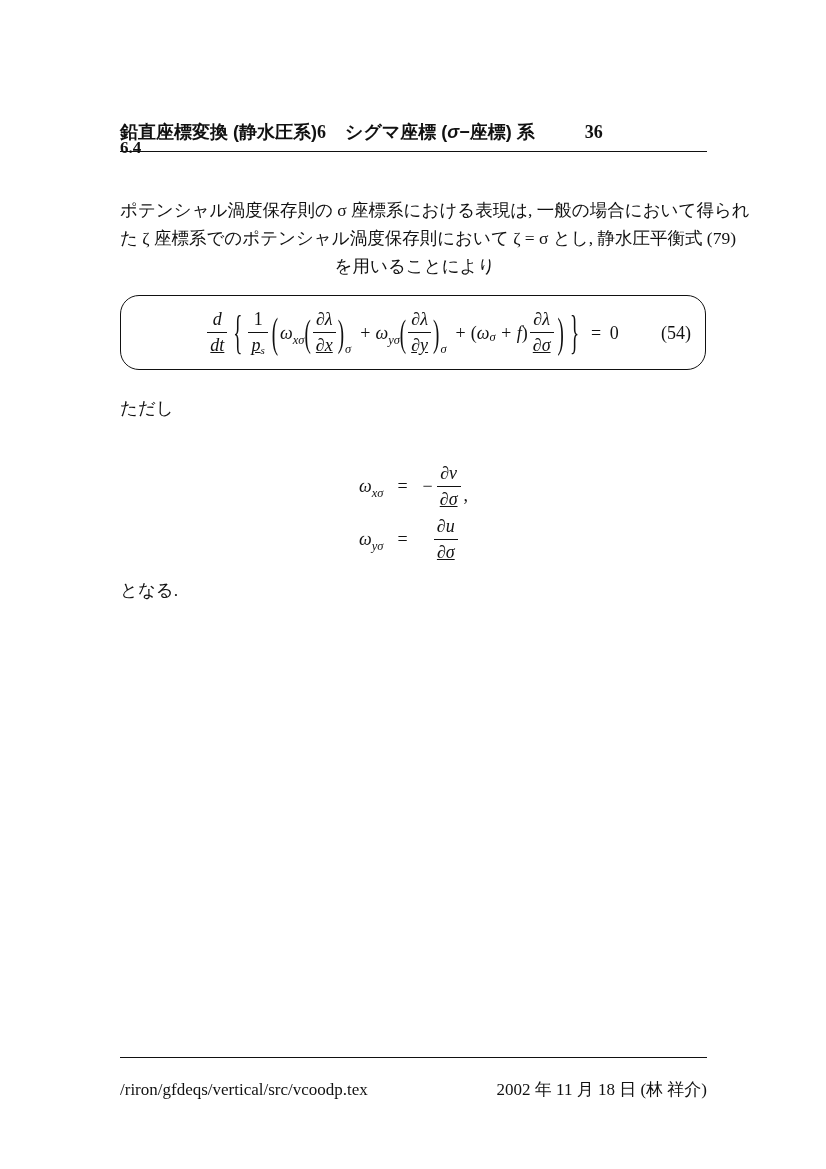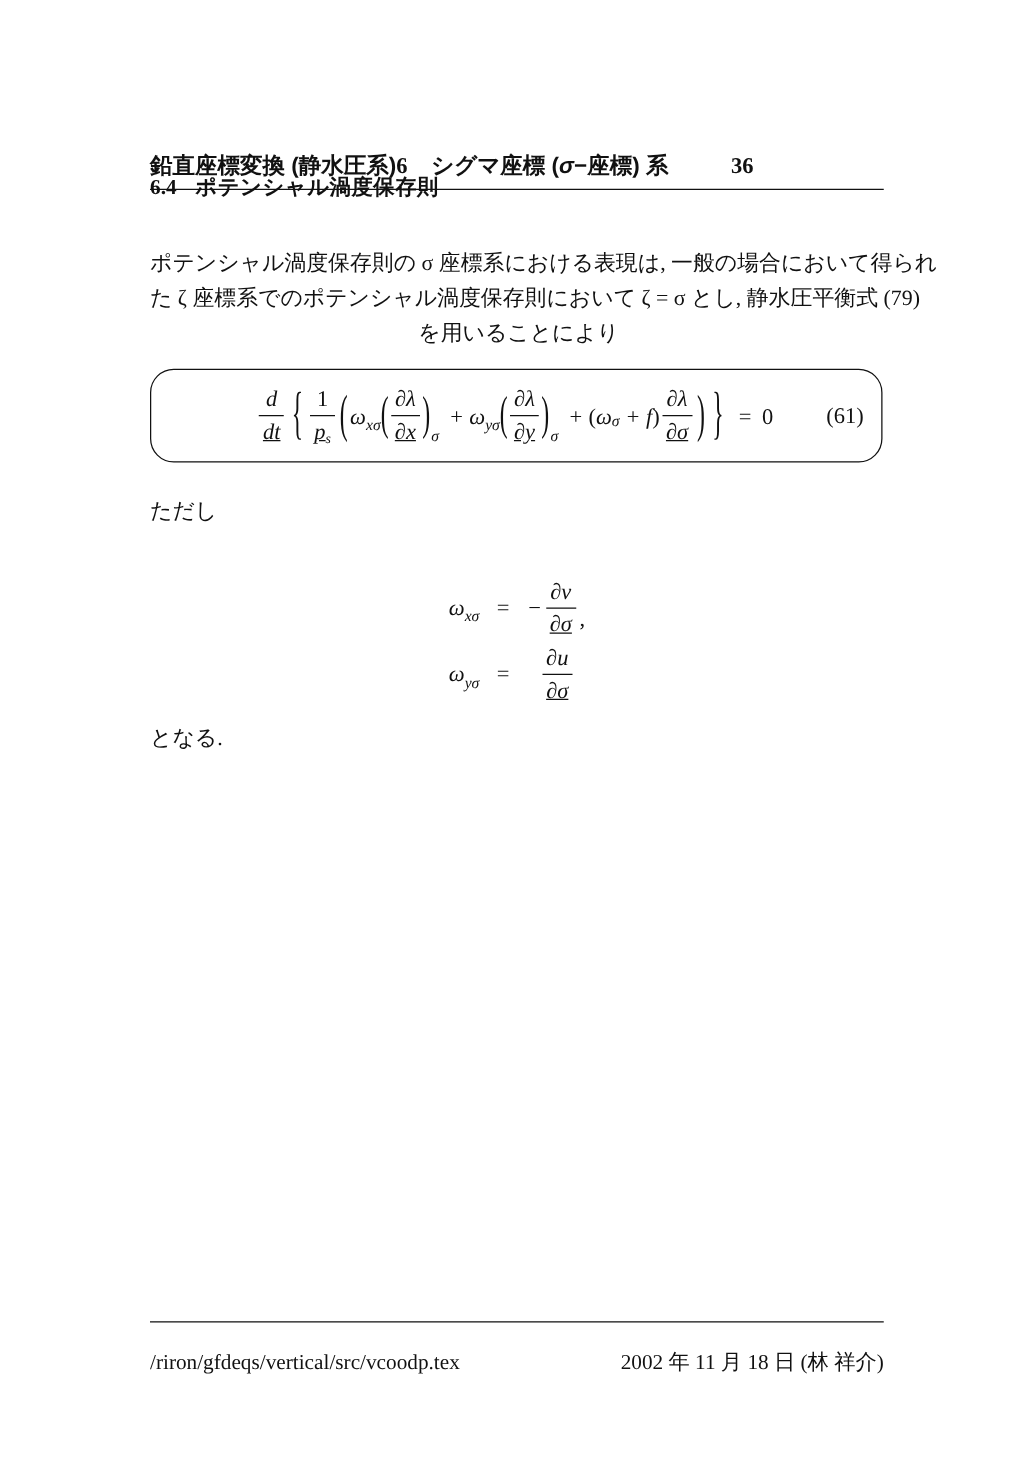--- a/index.html
+++ b/index.html
@@ -101,21 +101,20 @@
     <span class="jp">鉛直座標変換 (静水圧系)</span>
     <span class="rhead-right">
       <span class="num sec-no">6</span>
       <span class="jp"><span>シグマ座標 (</span><span class="it">σ</span><span>−座標) 系</span></span>
       <span class="num page-no">36</span>
     </span>
   </div>
 
   <div class="heading">
     <span class="h-no">6.4</span>
-    <span class="h-title">ポテンシャル渦度保存則</span>
   </div>
 
   <div class="para">
     <div>ポテンシャル渦度保存則の σ 座標系における表現は, 一般の場合において得られ</div>
     <div>た ζ 座標系でのポテンシャル渦度保存則において ζ = σ とし, 静水圧平衡式 (79)</div>
     <div>を用いることにより</div>
   </div>
 
   <div class="eqbox">
     <div class="eqrow">
@@ -153,21 +152,21 @@
       <span class="op">+</span>
       <span class="coef"><span>(</span><span class="it">ω</span><span class="sub it">σ</span><span class="it"> + f</span><span>)</span></span>
       <span class="frac">
           <span class="num it">∂λ</span>
           <span class="den it">∂σ</span>
         </span>
       <span class="stretch paren-xl">)</span>
       <span class="stretch brace-xl">}</span>
       <span class="rel">= 0</span>
     </div>
-    <span class="eqtag">(61)</span>
+    <span class="eqtag">(54)</span>
   </div>
 
   <div class="tadashi">ただし</div>
 
   <div class="defs">
     <span class="c-lhs"><span class="it">ω</span><span class="sub it">xσ</span></span>
     <span class="c-rel">=</span>
     <span class="c-rhs">
         <span class="sign">−</span>
         <span class="frac">

